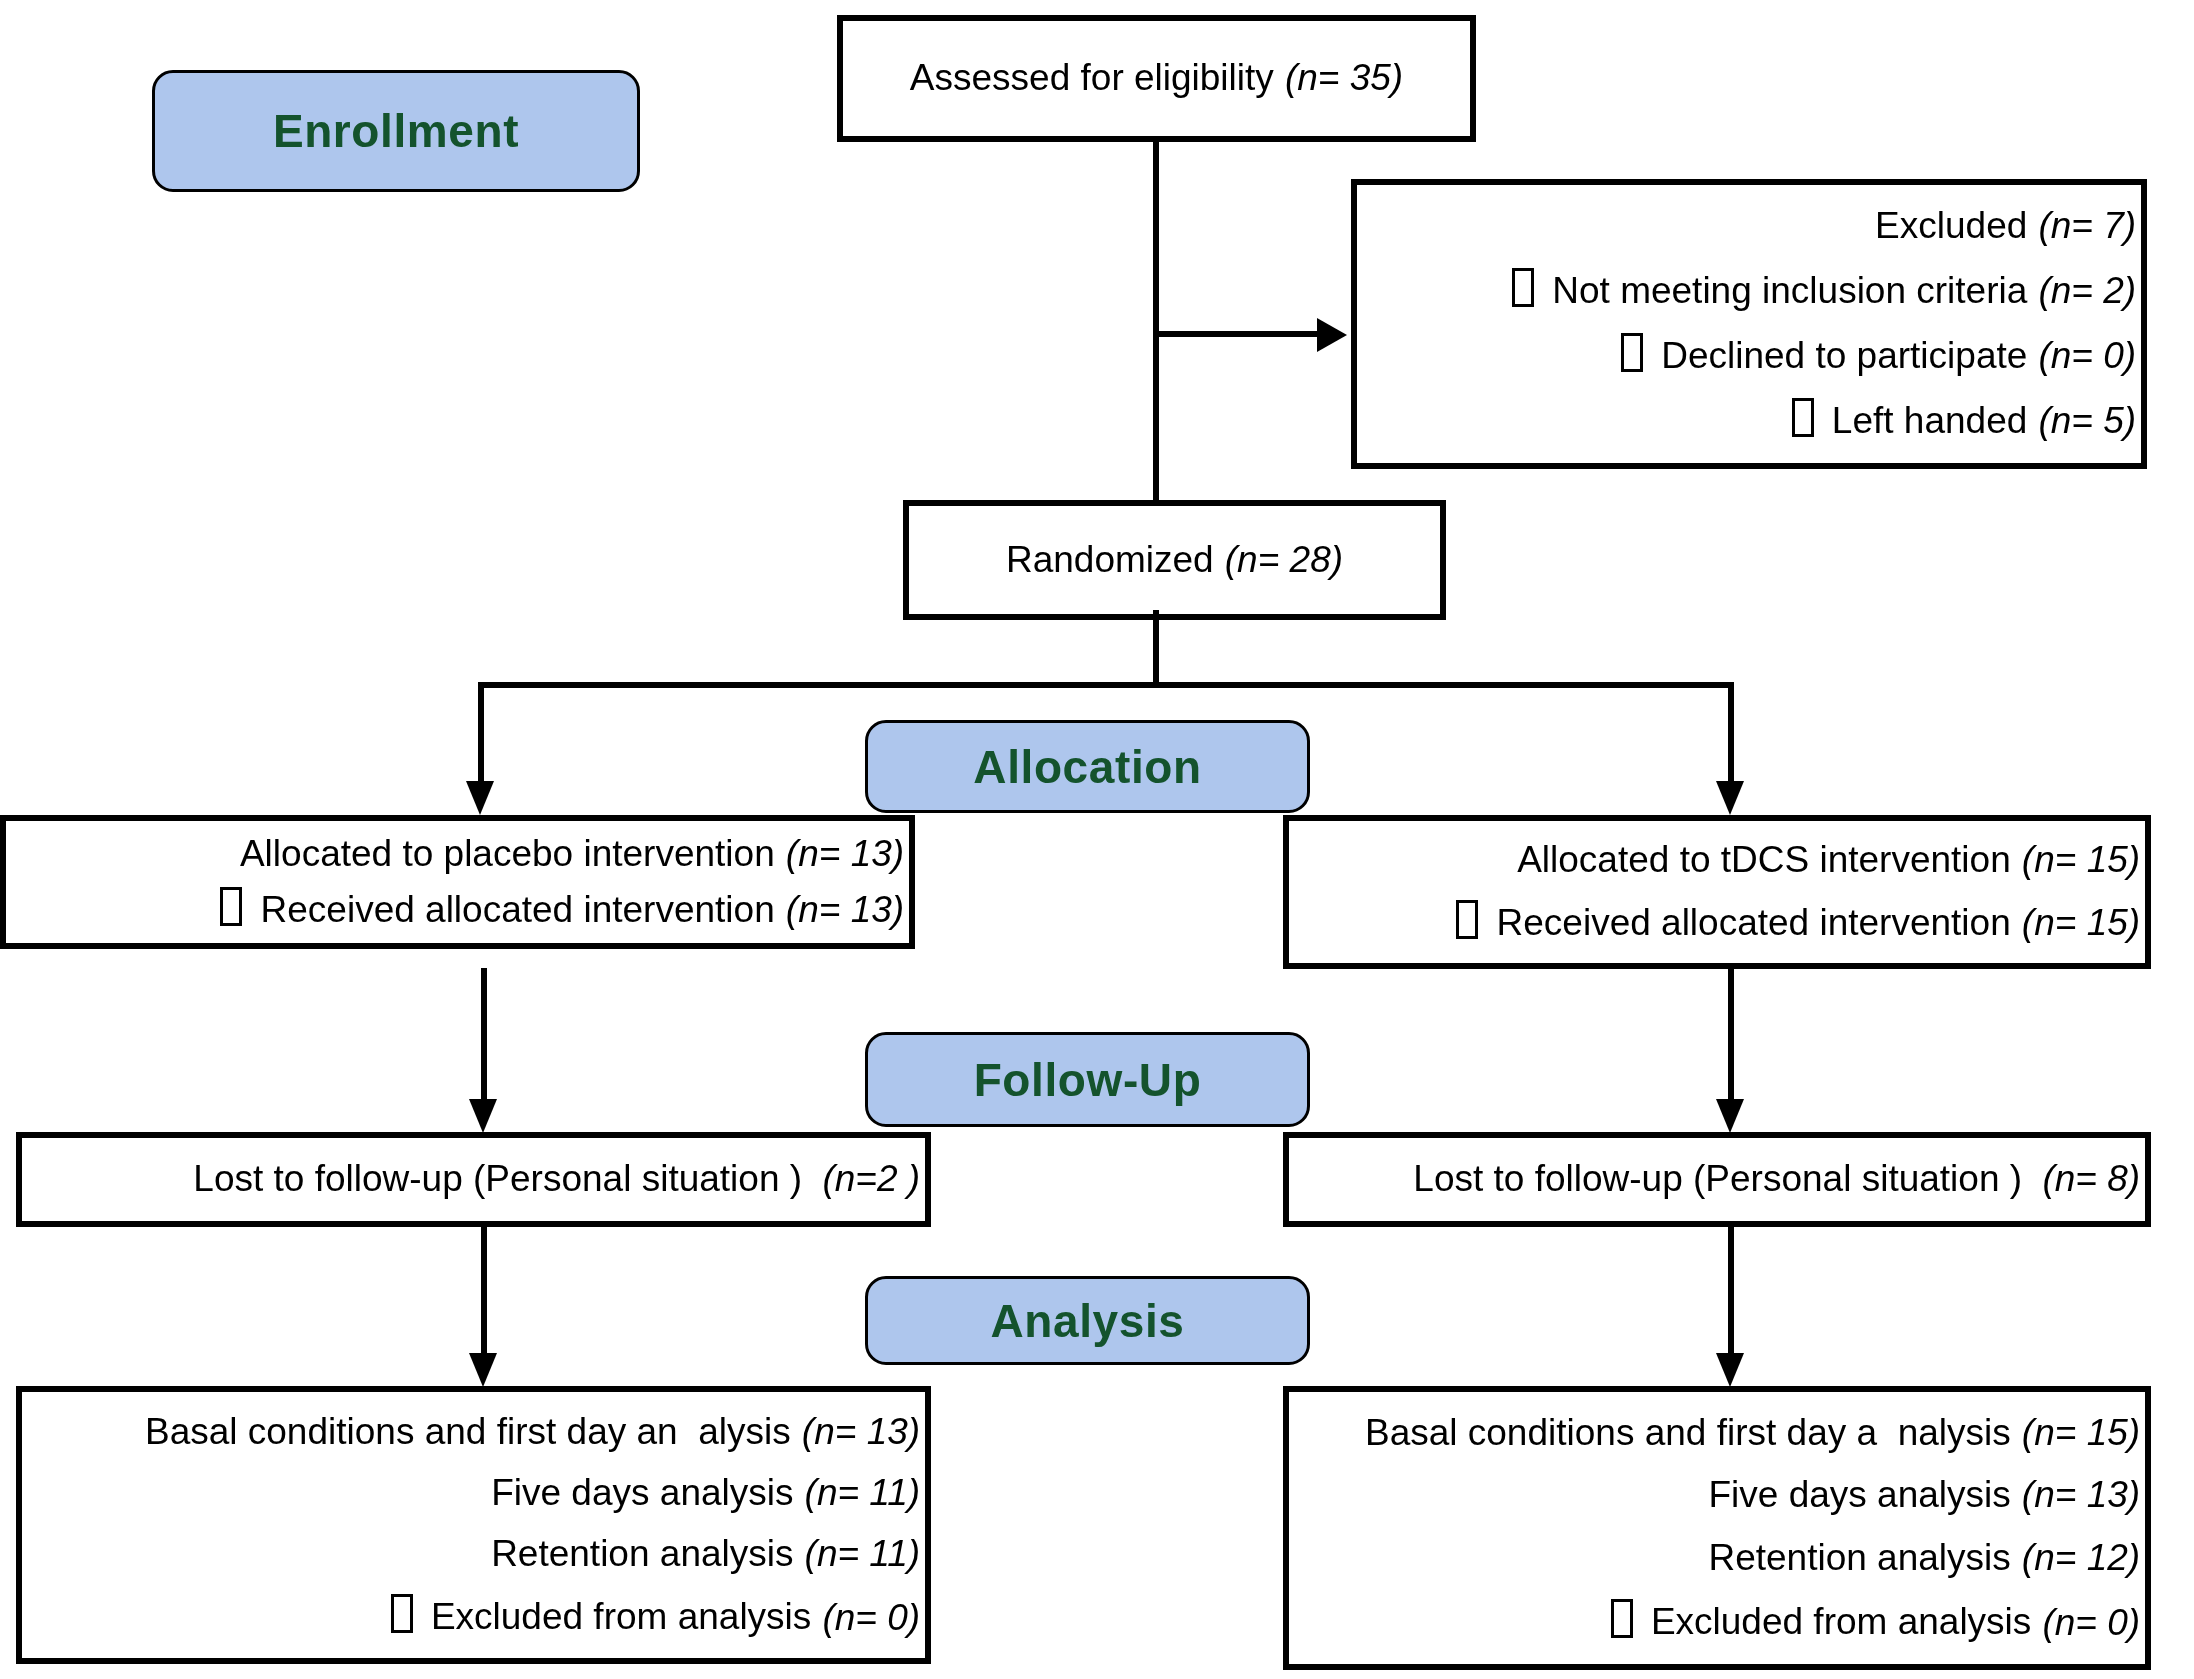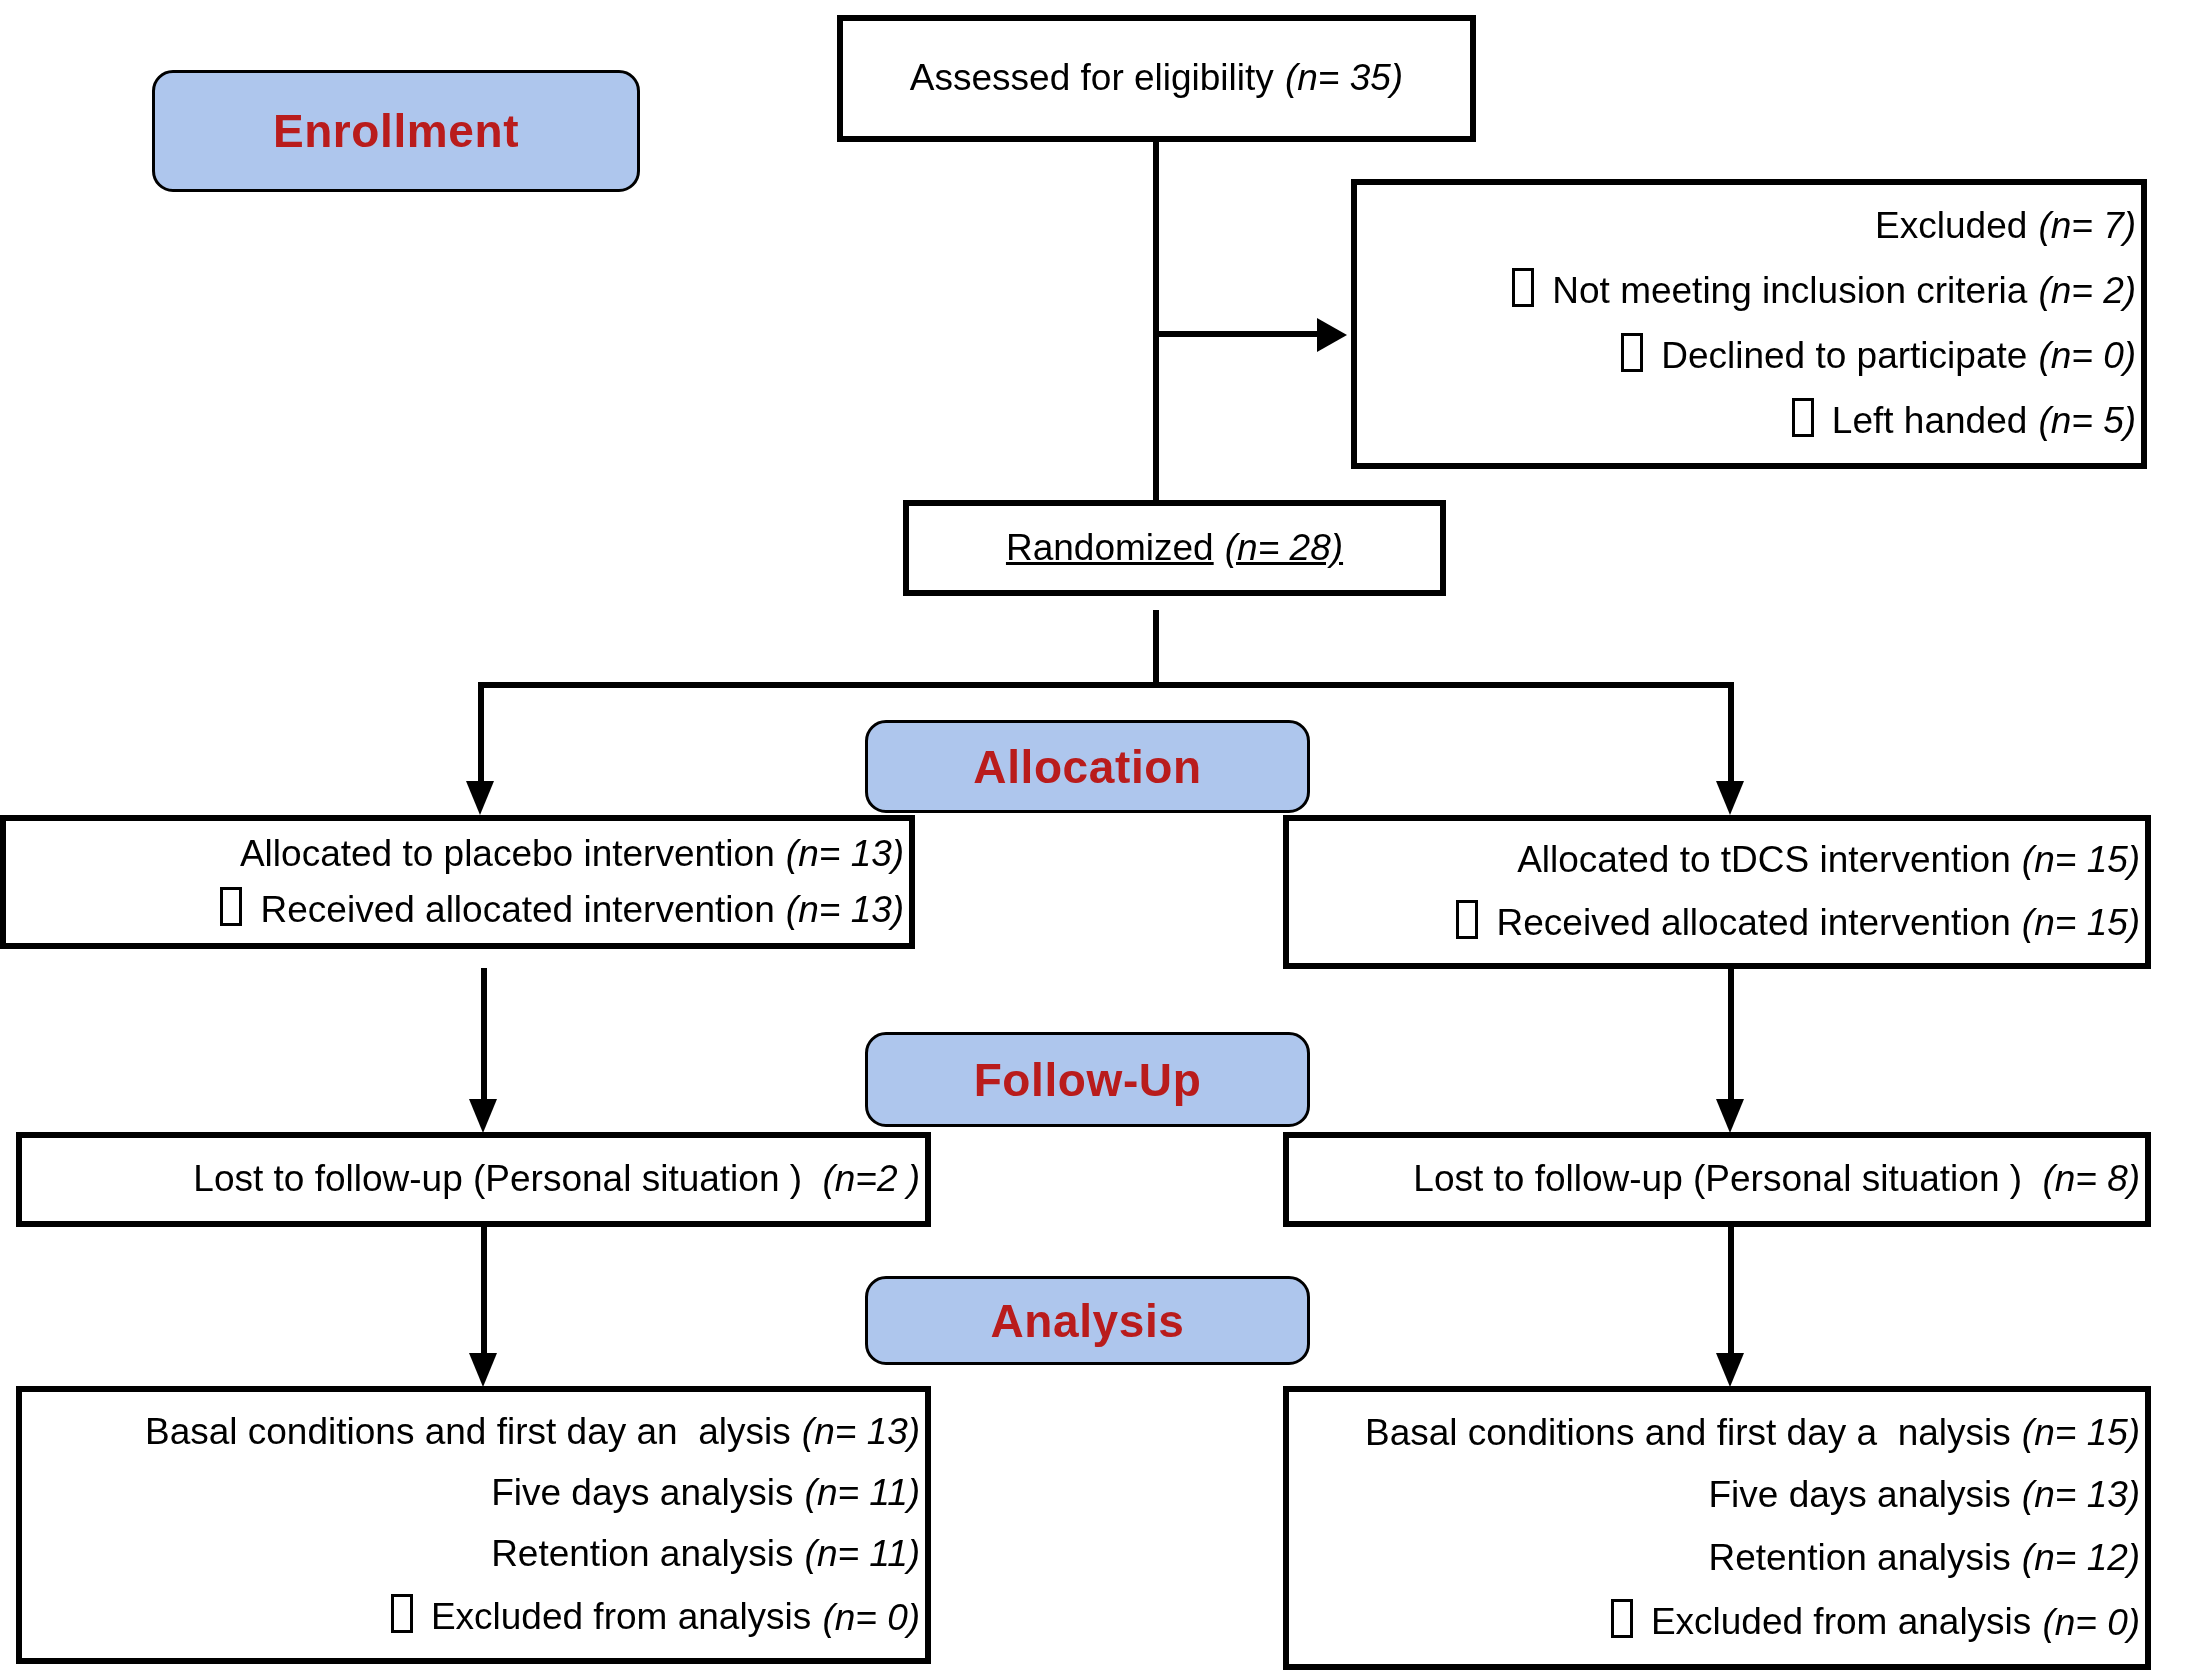--- a/index.html
+++ b/index.html
@@ -25,21 +25,21 @@
   .row{white-space:nowrap;text-align:right;}
   .n{font-style:italic;margin-left:.30em;}
   .n2{font-style:italic;margin-left:.55em;}
   .stage-label{
     position:absolute;
     background:#aec6ed;
     border:3.7px solid #000;
     border-radius:21px;
     box-sizing:border-box;
     display:flex;align-items:center;justify-content:center;
-    color:#b91c1c;
+    color:#14532d;
     font-size:46px;font-weight:bold;
     letter-spacing:0.6px;
     z-index:3;
   }
   .hline,.vline{position:absolute;background:#000;z-index:1;}
   .hline{height:6.1px;}
   .vline{width:6.1px;}
   .arrow-down{
     position:absolute;width:0;height:0;z-index:2;
     border-left:14.6px solid transparent;
@@ -103,21 +103,21 @@
     <span class="row"><span>Assessed for eligibility</span><span class="n">(n= 35)</span></span>
   </div>
 
   <div class="box stack" style="left:1351px;top:179px;width:796px;height:290px;">
     <div class="row"><span>Excluded</span><span class="n">(n= 7)</span></div>
     <div class="row"><span class="tofu"></span><span>Not meeting inclusion criteria</span><span class="n">(n= 2)</span></div>
     <div class="row"><span class="tofu"></span><span>Declined to participate</span><span class="n">(n= 0)</span></div>
     <div class="row"><span class="tofu"></span><span>Left handed</span><span class="n">(n= 5)</span></div>
   </div>
 
-  <div class="box center-box" style="left:903px;top:500px;width:543px;height:96px;text-decoration:underline;">
+  <div class="box center-box" style="left:903px;top:500px;width:543px;height:120px;">
     <span class="row"><span>Randomized</span><span class="n">(n= 28)</span></span>
   </div>
 
   <div class="box stack" style="left:0;top:815px;width:915px;height:134px;">
     <div class="row"><span>Allocated to placebo intervention</span><span class="n">(n= 13)</span></div>
     <div class="row"><span class="tofu"></span><span>Received allocated intervention</span><span class="n">(n= 13)</span></div>
   </div>
   <div class="box stack" style="left:1283px;top:815px;width:868px;height:154px;">
     <div class="row"><span>Allocated to tDCS intervention</span><span class="n">(n= 15)</span></div>
     <div class="row"><span class="tofu"></span><span>Received allocated intervention</span><span class="n">(n= 15)</span></div>

